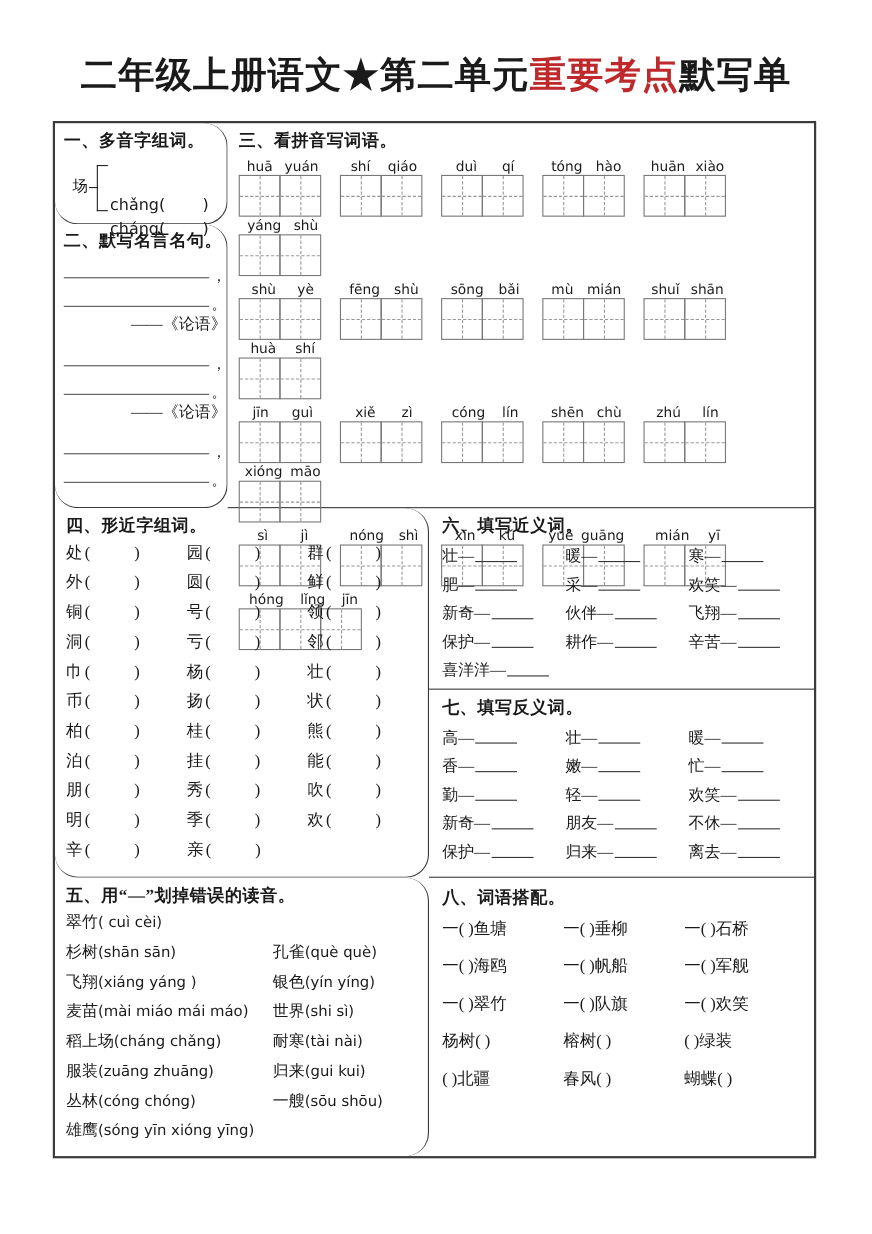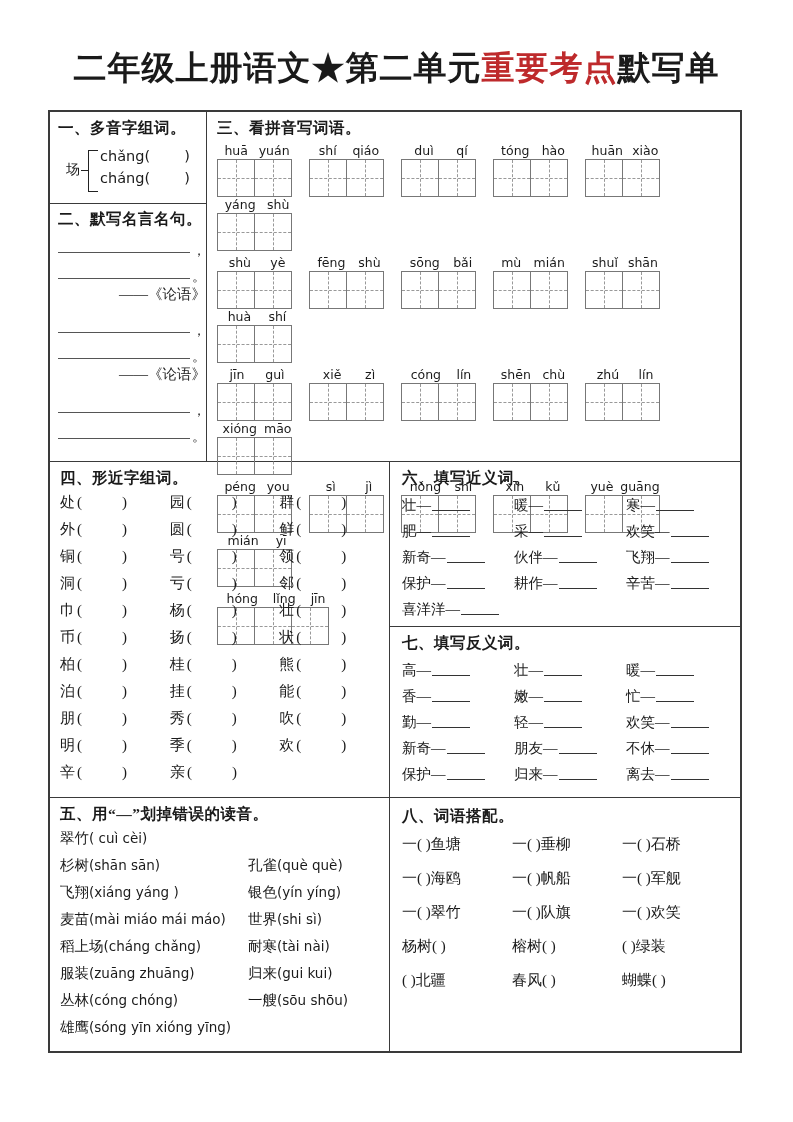--- a/index.html
+++ b/index.html
@@ -17,21 +17,21 @@
     font-size:33px;font-weight:bold;letter-spacing:1px;white-space:nowrap;
   }
   .title .red{color:#be2a2c;}
 
   
   .sheet{
     position:absolute;left:48px;top:110px;width:694px;height:943px;
     border:2px solid #3a3a3a;box-sizing:border-box;
   }
   .cell{position:absolute;box-sizing:border-box;}
-  .bdr-r{border-right:1.5px solid #3a3a3a;}
+  .bdr-r{border-right:1.5px solid #3a3a3a;border-radius:21px;}
   .bdr-b{border-bottom:1.5px solid #3a3a3a;}
 
   .sec-title{
     font-size:15.5px;font-weight:bold;letter-spacing:0.5px;white-space:nowrap;
     font-family:"Liberation Serif","DejaVu Serif",serif;
   }
 
   
   .s1{padding:6px 0 0 8px;}
   .duoyin{position:relative;margin-top:7px;height:48px;}
@@ -40,20 +40,21 @@
     position:absolute;left:30px;top:4px;width:9px;height:40px;
     border:1.5px solid #222;border-right:none;
   }
   .duoyin .brace:after{
     content:"";position:absolute;left:-8px;top:19px;width:8px;height:0;
     border-top:1.5px solid #222;
   }
   .duoyin .py{
     position:absolute;left:42px;font-size:14.5px;white-space:nowrap;
     font-family:"DejaVu Sans",sans-serif;
+    margin-top:31px;
   }
   .duoyin .py1{top:2px;} .duoyin .py2{top:24px;}
   .duoyin .py .par{letter-spacing:34px;}
 
   
   .s2{padding:5px 0 0 8px;}
   .quote-block{margin-top:3px;}
   .q-line{position:relative;height:26px;width:148px;}
   .q-line .ul{
     position:absolute;left:0;bottom:6px;width:132px;
@@ -292,26 +293,20 @@
                 <div class="bx"></div>
                 <div class="bx"></div>
               </div></div><div class="py-grp"><div class="py-lbl" style="width: 76px;">
                 <span>xióng</span>
                 <span>māo</span>
               </div><div class="tzg">
                 <div class="bx"></div>
                 <div class="bx"></div>
               </div></div></div>
           <div class="py-row"><div class="py-grp"><div class="py-lbl" style="width: 76px;">
-                <span>péng</span>
-                <span>you</span>
-              </div><div class="tzg">
-                <div class="bx"></div>
-                <div class="bx"></div>
-              </div></div><div class="py-grp"><div class="py-lbl" style="width: 76px;">
                 <span>sì</span>
                 <span>jì</span>
               </div><div class="tzg">
                 <div class="bx"></div>
                 <div class="bx"></div>
               </div></div><div class="py-grp"><div class="py-lbl" style="width: 76px;">
                 <span>nóng</span>
                 <span>shì</span>
               </div><div class="tzg">
                 <div class="bx"></div>

